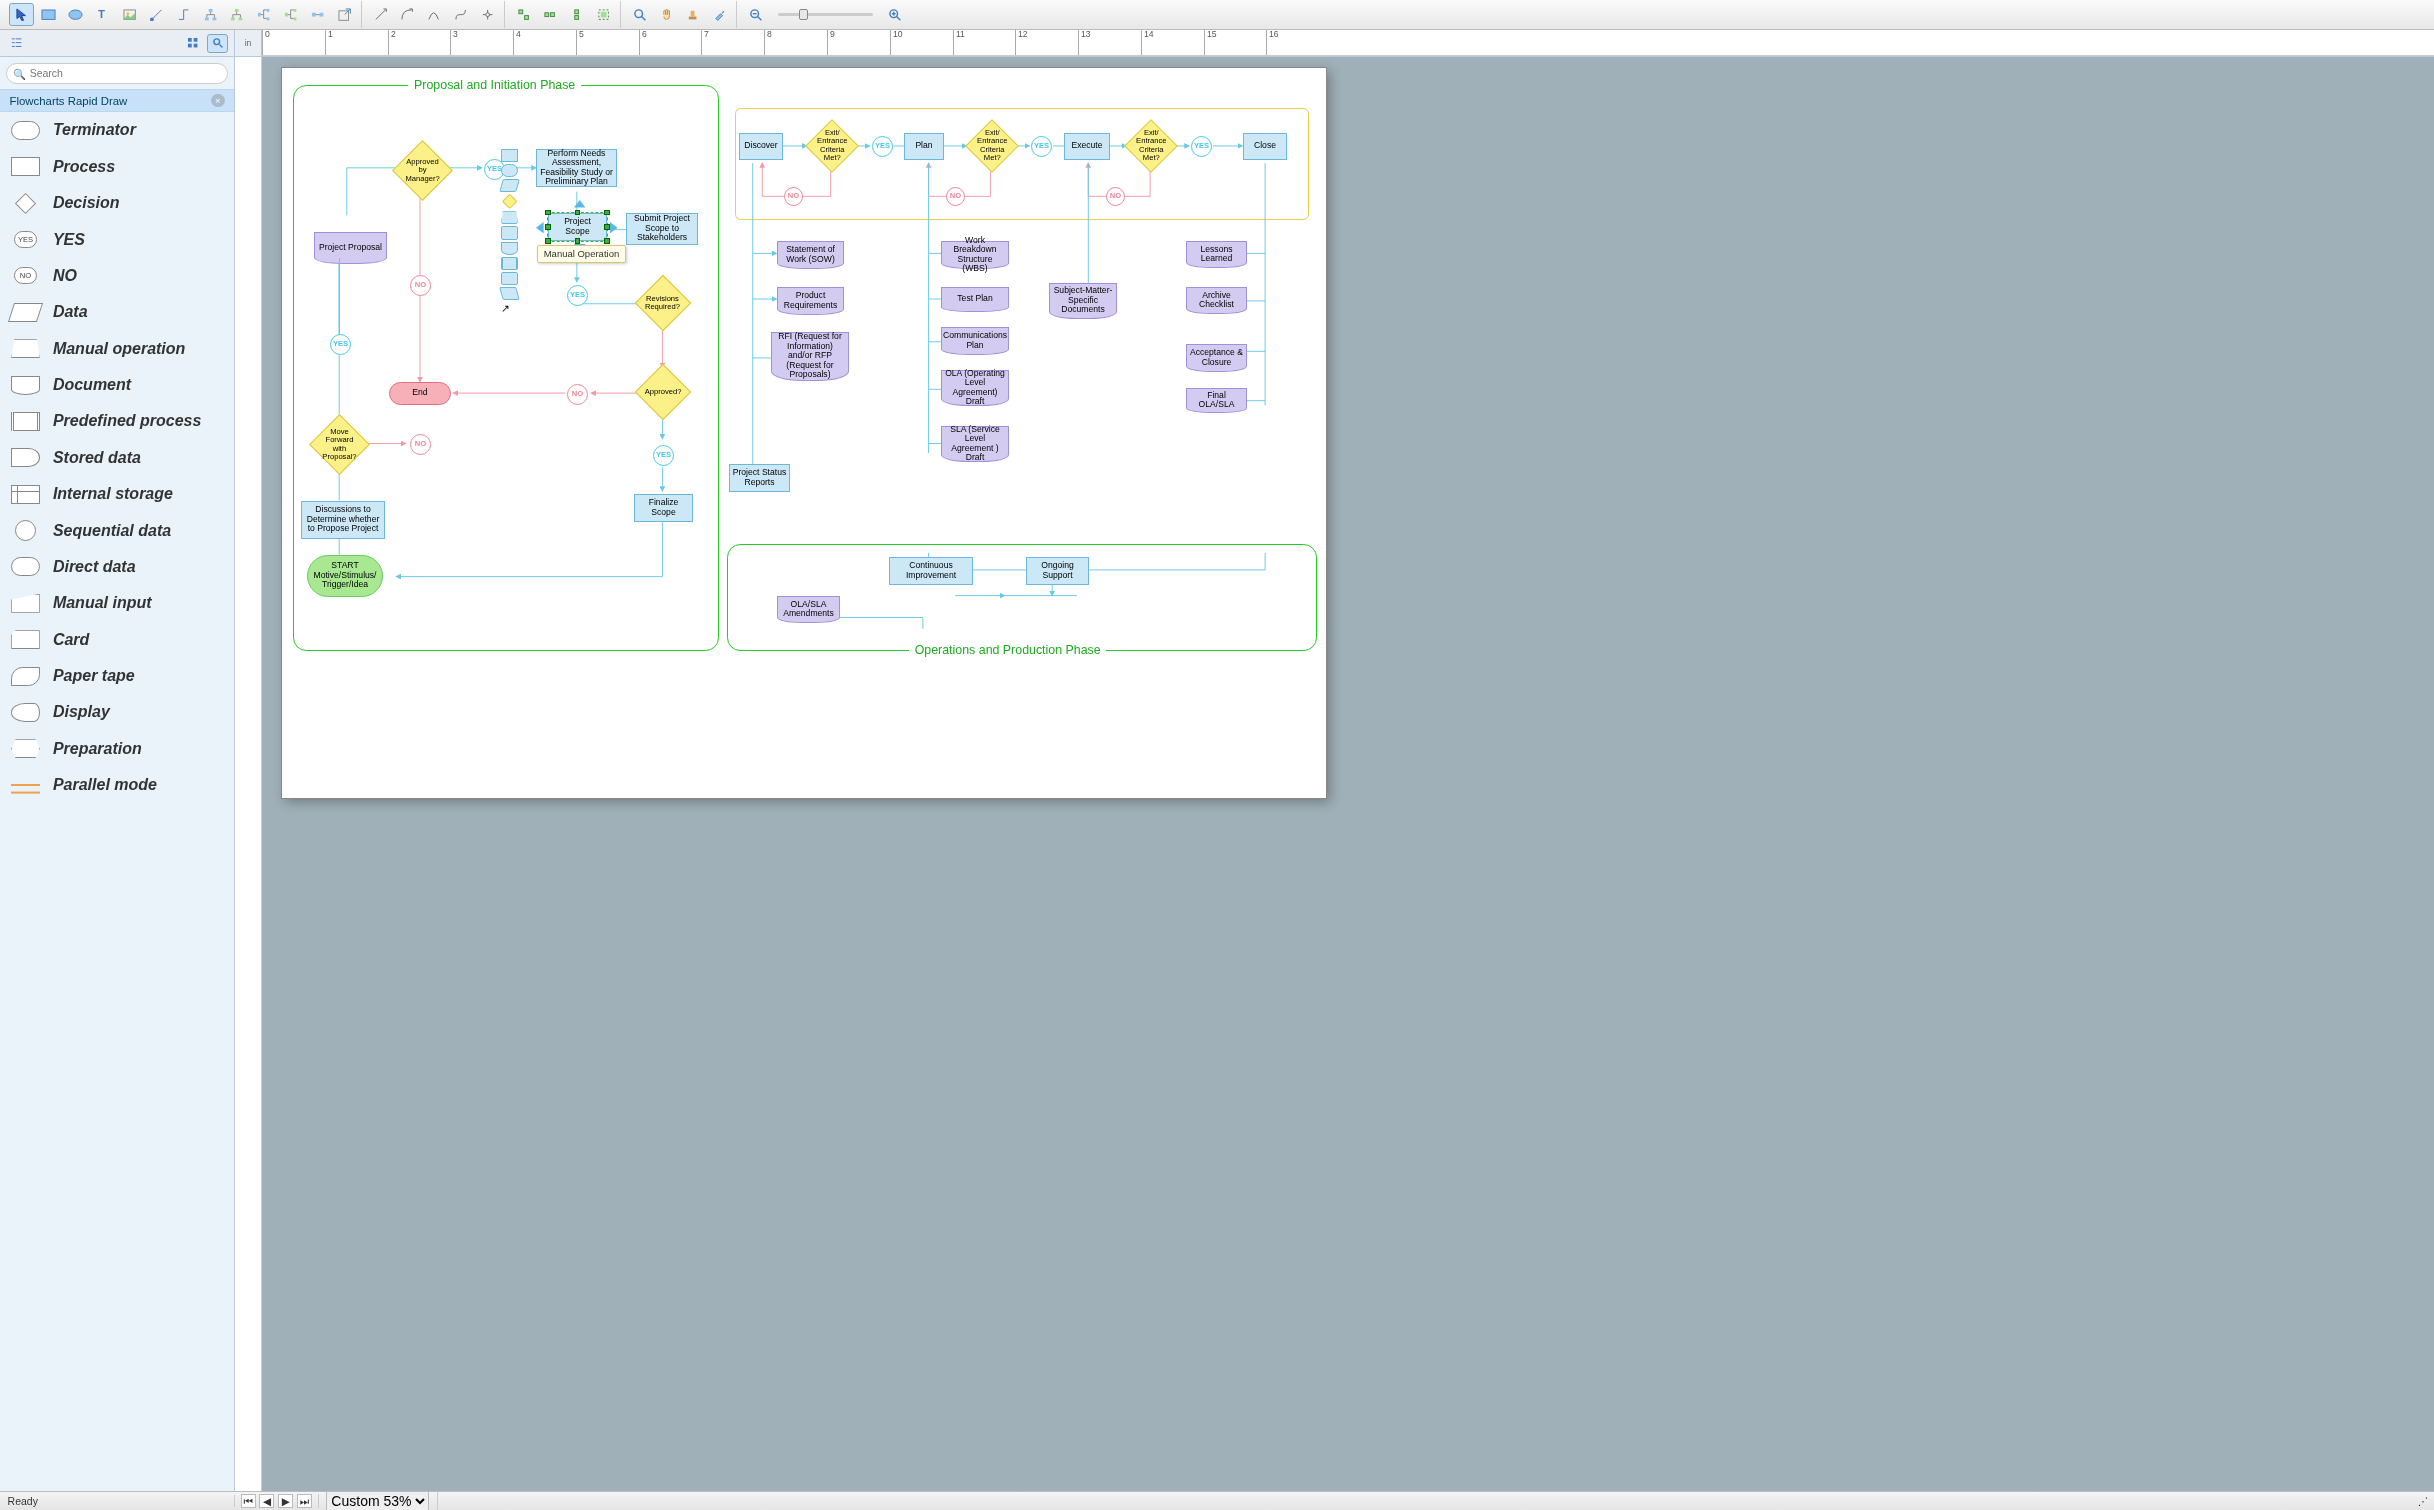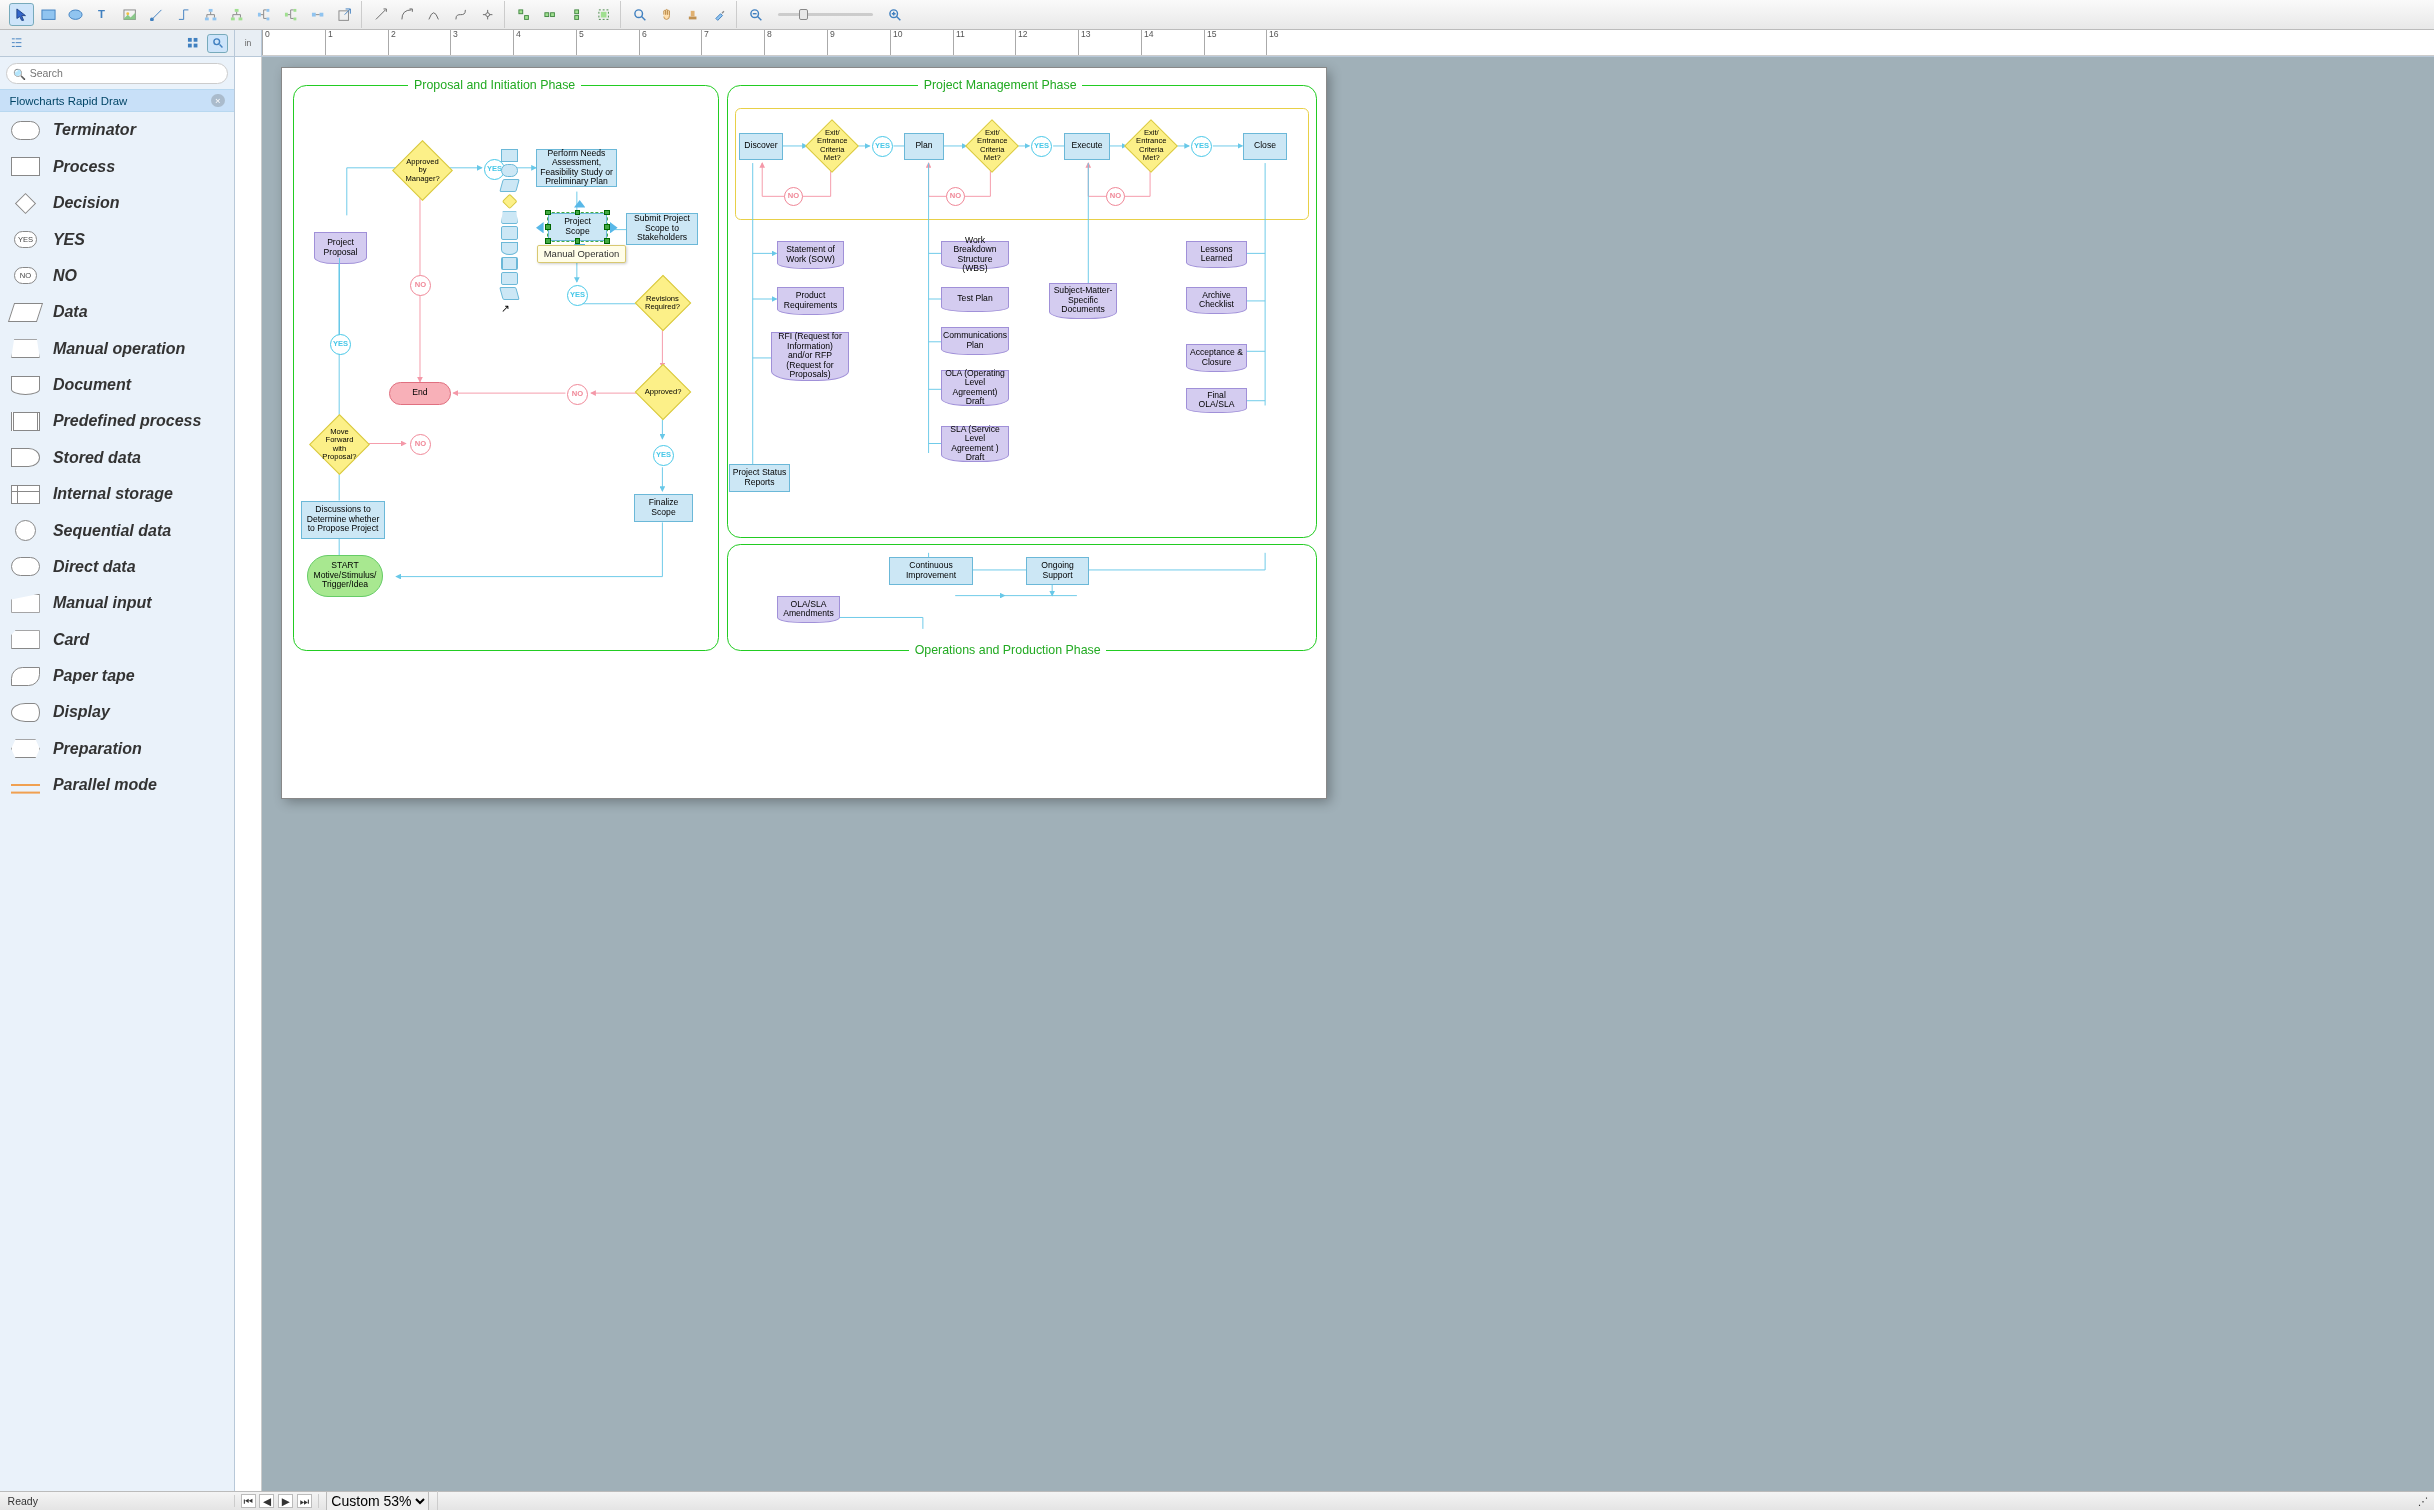--- a/index.html
+++ b/index.html
@@ -453,23 +453,20 @@
 
   <div class="canvas-wrap">
     <div class="ruler-v"></div>
     <div class="canvas-scroll">
       <div class="page">
 
         <div class="phase" style="left:11.4px; top:17px; width:426px; height:566px;">
           <div class="phase-title" style="left:114px;">Proposal and Initiation Phase</div>
         </div>
 
-        <div class="phase" style="left:445px; top:17px; width:590px; height:453px;">
-          <div class="phase-title" style="left:190px;">Project Management Phase</div>
-        </div>
 
         <div style="position:absolute; left:453px; top:40px; width:574px; height:112px; border:1.4px solid #e8d048; border-radius:5.7px;"></div>
 
         <div class="phase" style="left:445px; top:476px; width:590px; height:107px;">
           <div class="phase-title" style="left:181px; top:auto; bottom:-7.6px;">Operations and Production Phase</div>
         </div>
 
         <svg width="1046" height="732" style="position:absolute; left:0; top:0; pointer-events:none;" viewBox="0 0 1100 770">
           <defs>
             <marker id="ab" markerWidth="6" markerHeight="6" refX="5" refY="3" orient="auto">
@@ -542,21 +539,21 @@
           <path d="M674 590 L674 578 L565 578" stroke="#68c8e8" fill="none" marker-end="url(#ab)"></path>
           <path d="M708 555 L760 555" stroke="#68c8e8" fill="none" marker-end="url(#ab)"></path>
           <path d="M836 555 L760 555" stroke="#68c8e8" fill="none"></path>
         </svg>
 
         <div class="box decision" style="left:119px; top:81px; width:43px; height:43px;">
             <div class="inner">Approved by Manager?</div>
           </div>
         <div class="box conn yes" style="left:202px; top:91px; width:21px; height:21px;">YES</div>
         <div class="box process" style="left:254px; top:81px; width:81px; height:38px;">Perform Needs Assessment, Feasibility Study or Preliminary Plan</div>
-        <div class="box doc" style="left:32px; top:164px; width:53px; height:32px;">Project Proposal</div>
+        <div class="box doc" style="left:32px; top:164px; width:73px; height:32px;">Project Proposal</div>
         <div class="box conn no" style="left:128px; top:207px; width:21px; height:21px;">NO</div>
 
         <div class="box process" style="left:266px; top:145px; width:59px; height:28.5px; outline:1.4px dashed #4a4;">
           <span>Project Scope</span>
           <div class="sel-handle" style="left:-3.8px; top:-3.8px;"></div>
             <div class="sel-handle" style="right:-3.8px; top:-3.8px;"></div>
           <div class="sel-handle" style="left:-3.8px; bottom:-3.8px;"></div>
             <div class="sel-handle" style="right:-3.8px; bottom:-3.8px;"></div>
           <div class="sel-handle" style="left:50%; top:-3.8px; margin-left:-2.9px;"></div>
             <div class="sel-handle" style="left:50%; bottom:-3.8px; margin-left:-2.9px;"></div>

